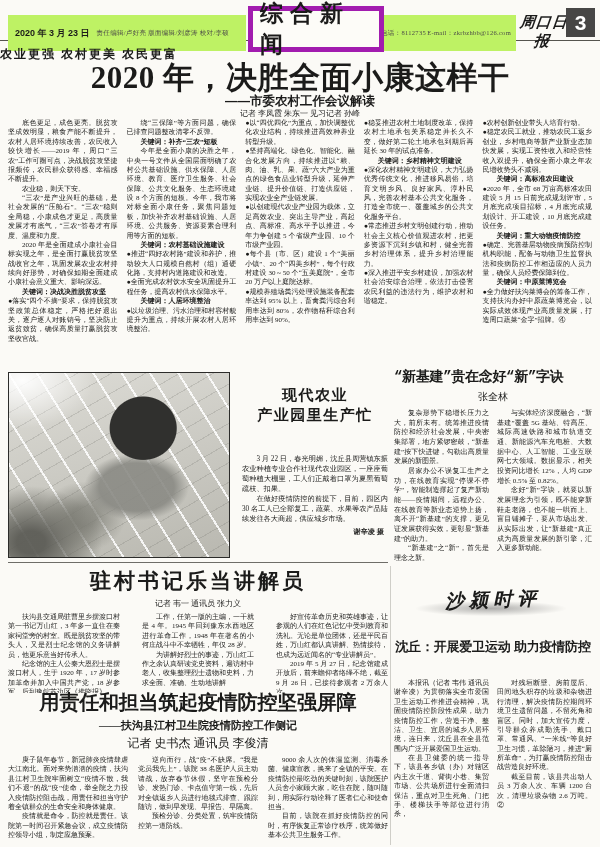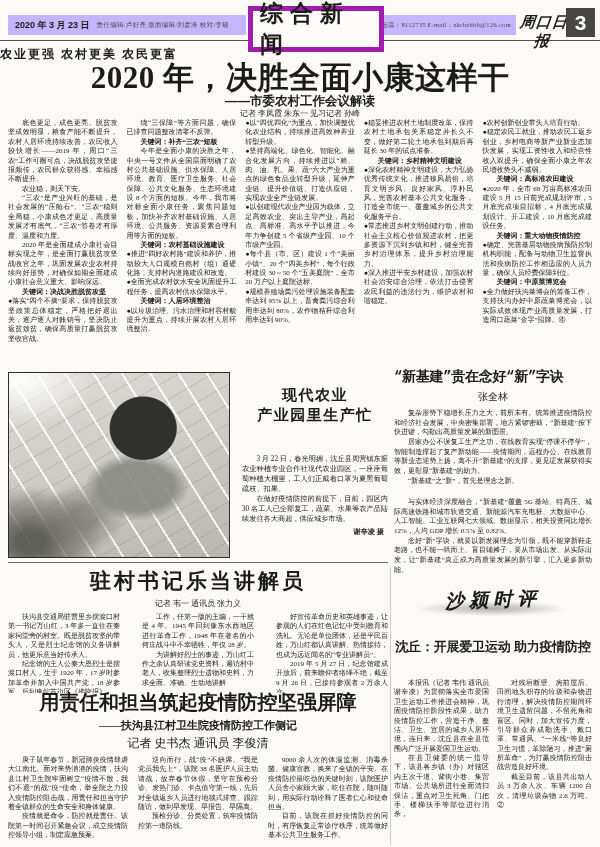--- a/index.html
+++ b/index.html
@@ -1,19 +1,19 @@
 <!DOCTYPE html>
 <html><head>
 <meta charset="utf-8">
 <style>
   html,body{margin:0;padding:0;background:#e9e8e4;}
   #page{position:relative;width:600px;height:847px;background:#fbfaf6;overflow:hidden;
         font-family:"Liberation Serif","DejaVu Serif",serif;color:#1b1b1a;}
   
-  .bar{position:absolute;top:15px;height:20px;background:#c4b5fd;display:flex;align-items:center;}
+  .bar{position:absolute;top:15px;height:36px;background:#bef264;display:flex;align-items:center;}
   .bar-left{left:8px;width:238px;}
   .bar-right{left:376px;width:140px;justify-content:space-between;padding:0 5px;box-sizing:border-box;}
   .date{font-weight:bold;font-size:9px;padding:0 7px;white-space:nowrap;font-family:"Liberation Sans",sans-serif;}
   .tinytxt{font-size:6.5px;color:#4c4b47;white-space:nowrap;letter-spacing:.3px;}
   .section-box{position:absolute;left:248px;top:6px;width:126px;height:36px;background:#fdfcf8;
         border:5px solid #a21caf;display:flex;align-items:center;justify-content:flex-start;z-index:3;}
   .section-title{font-size:23px;font-weight:700;letter-spacing:7px;padding-left:7px;font-family:"DejaVu Serif",serif;}
   .masthead{position:absolute;left:518px;top:13px;width:50px;text-align:center;font-size:15px;font-weight:900;
         font-style:italic;letter-spacing:1px;transform:skewX(-6deg);font-family:"DejaVu Serif",serif;}
   .pagenum{position:absolute;left:566px;top:8px;width:29px;height:29px;background:#474645;color:#fff;
@@ -49,21 +49,21 @@
   .photo-caption{position:absolute;left:242px;top:372px;width:146px;height:186px;}
   .pc-title{margin-top:13px;text-align:center;font-size:15px;font-weight:bold;letter-spacing:1.5px;line-height:1.35;}
   .pc-text{margin-top:28px;}
   .pc-text .para{font-size:7.2px;line-height:1.4;}
   .pc-credit{margin-top:3px;text-align:right;font-size:7.2px;font-weight:bold;padding-right:4px;}
   
   .commentary{position:absolute;left:394px;top:368px;width:198px;}
   .c-title{text-align:left;font-size:14px;font-weight:900;font-family:Liberation Mono, monospace;
         letter-spacing:-.3px;white-space:nowrap;}
   .c-author{text-align:center;font-size:10px;margin:4px 0 5px;}
-  .c-cols{height:170px;gap:8px;flex-direction:column;}
+  .c-cols{height:170px;gap:8px;}
   .c-cols .para{font-size:7px;line-height:1.38;}
   .c-logo{position:relative;height:36px;margin-top:6px;}
   .c-logo-shadow{position:absolute;left:22px;top:16px;width:150px;height:15px;
         background:radial-gradient(ellipse at center, rgba(110,110,110,.55), rgba(110,110,110,0) 72%);}
   .c-logo-text{position:absolute;left:0;width:100%;text-align:center;top:2px;font-size:19px;font-weight:900;
         font-style:italic;letter-spacing:5px;transform:rotate(-2deg);font-family:"DejaVu Serif",serif;}
   
   .rule-left{position:absolute;left:8px;top:562px;width:380px;border-top:1px solid #6e6d68;}
   .vdiv{position:absolute;left:390px;top:566px;height:279px;border-left:1px solid #cfcec8;}
   .zhucun{position:absolute;left:8px;top:567px;width:380px;}

